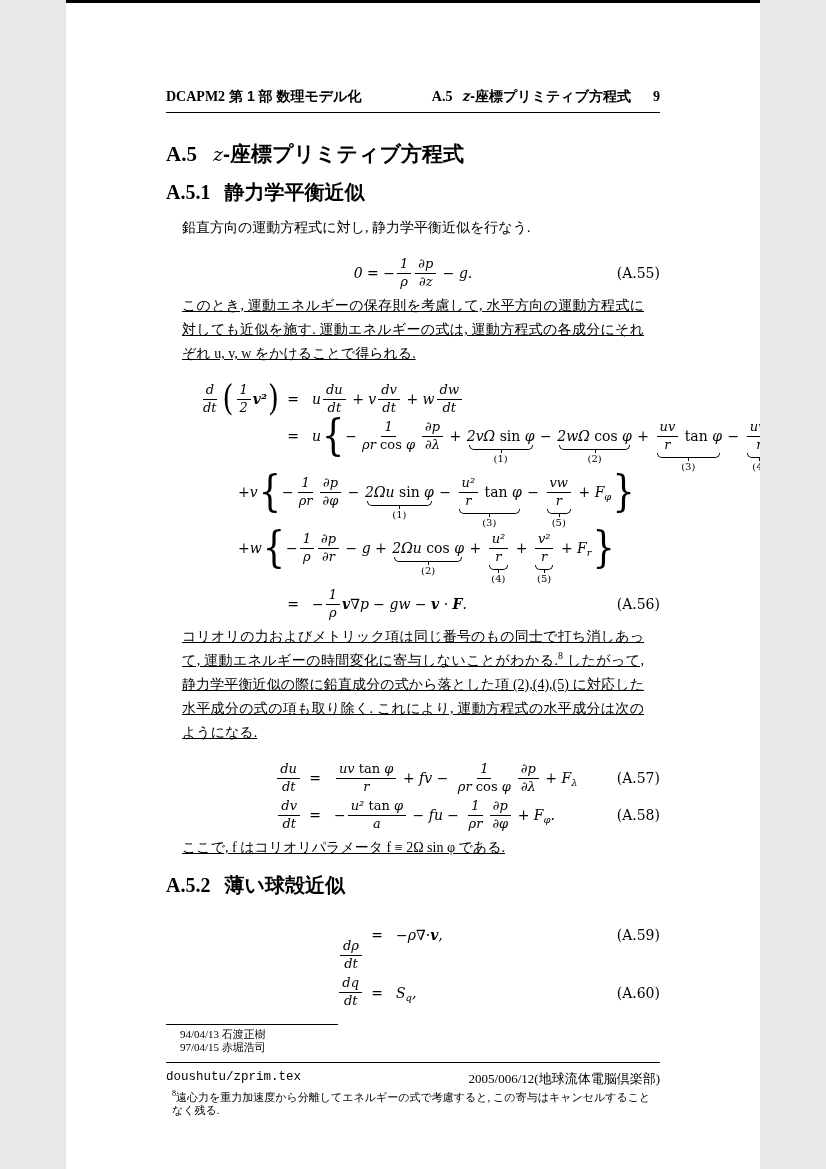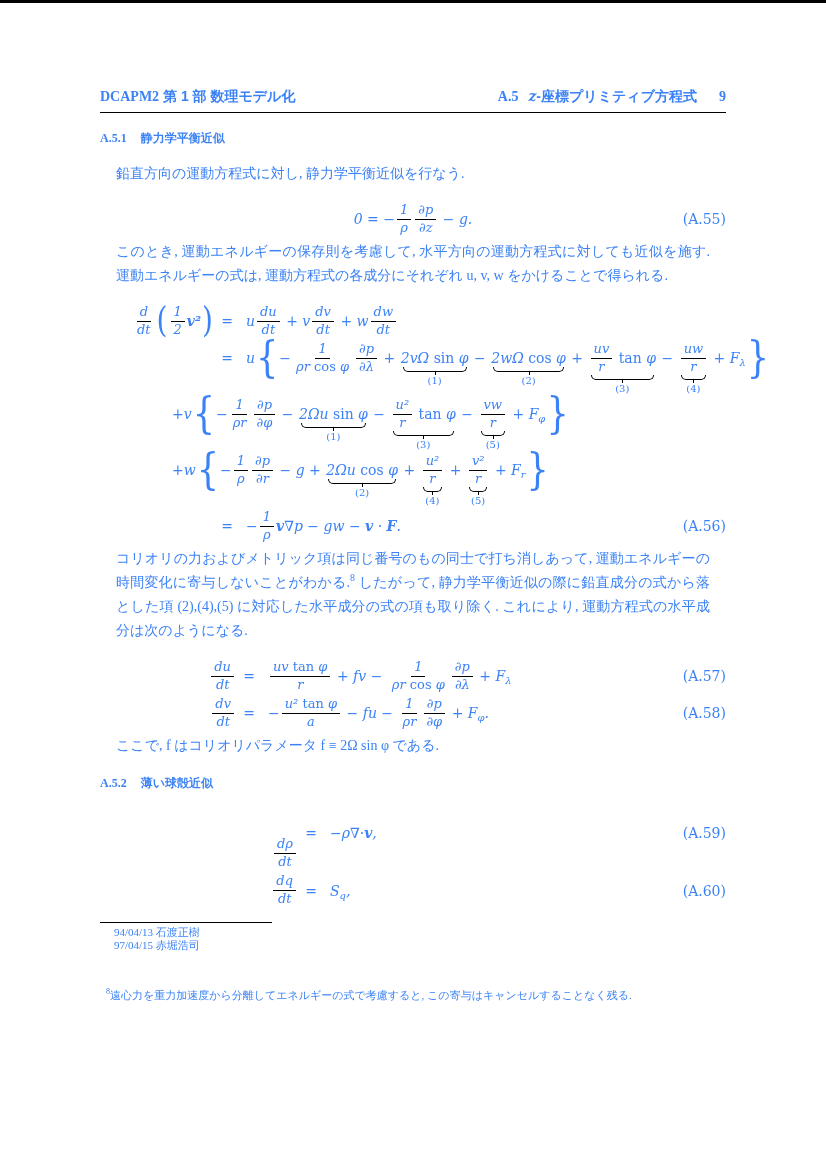--- a/index.html
+++ b/index.html
@@ -1,37 +1,37 @@
 <!DOCTYPE html>
 <html><head>
 <meta charset="utf-8">
 <style>
   html,body{margin:0;padding:0;background:#e8e8e8;}
-  .page{position:relative;width:826px;height:1169px;background:#ffffff;margin:0 auto;
-        font-family:"Liberation Serif","DejaVu Serif",serif;color:#3b82f6;overflow:hidden;}
+  .page{position:relative;width:694px;height:1169px;background:#ffffff;margin:0 auto;
+        font-family:"Liberation Serif","DejaVu Serif",serif;color:#000000;overflow:hidden;}
   .scan-edge{position:absolute;top:0;left:0;width:100%;height:3px;background:#000;}
   .content{padding:88px 100px 0 100px;}
   
   .hdr{display:flex;justify-content:space-between;align-items:baseline;font-size:14px;font-weight:bold;}
   .hdr .jp{font-family:"Liberation Sans","DejaVu Sans",sans-serif;}
   .hdr-right span{margin-left:0;}
   .hdr-rule{border:none;border-top:1.5px solid #000;margin:6px 0 0 0;}
   .hdr .var{font-style:italic;font-family:"DejaVu Serif",serif;font-weight:bold;}
   .hdr .pgnum{margin-left:22px;}
   .hdr .secnum{margin-right:10px;}
   
   .h1{margin-top:28px;font-size:21px;font-weight:bold;line-height:26px;}
   .h1 .num{font-family:"Liberation Serif","DejaVu Serif",serif;margin-right:16px;}
   .h1 .var{font-style:italic;font-family:"DejaVu Serif",serif;font-weight:normal;font-size:19px;}
   .h1 .jp,.h2 .jp{font-family:"Liberation Sans","DejaVu Sans",sans-serif;}
-  .h2{margin-top:16px;font-size:12px;font-weight:bold;line-height:19px;}
+  .h2{margin-top:16px;font-size:20px;font-weight:bold;line-height:19px;}
   .h2 .num{margin-right:14px;}
   
   p.body{margin:16px;font-size:14px;line-height:24px;text-align:justify;}
-  p.body.mt1{margin-top:14px;} p.body.mt2{margin-top:4px;}
+  p.body.mt1{margin-top:14px;} p.body.mt2{margin-top:4px;text-decoration:underline;}
   p.body sup{font-size:10px;vertical-align:super;line-height:0;}
   
   .eq{font-size:14px;font-family:"DejaVu Serif","DejaVu Sans",serif;margin:4px 0;}
   .eqrow{position:relative;display:flex;align-items:center;margin:3px 0;min-height:34px;}
   .eqrow.ctr{justify-content:center;}
   .mrow{display:flex;align-items:center;}
   .mi{font-style:italic;white-space:pre;}
   .mr{font-style:normal;white-space:pre;}
   .mbi{font-style:italic;font-weight:bold;white-space:pre;}
   .lhs{display:flex;justify-content:flex-end;align-items:center;flex:none;}
@@ -73,20 +73,23 @@
     <div class="hdr">
       <div>
         <span>DCAPM2</span><span class="jp"> 第 1 部 数理モデル化</span>
       </div>
       <div class="hdr-right">
         <span class="secnum">A.5</span><span class="var">z</span><span class="jp">-座標プリミティブ方程式</span><span class="pgnum">9</span>
       </div>
     </div>
     <hr class="hdr-rule">
 
+    <div class="h1">
+      <span class="num">A.5</span><span class="var">z</span><span class="jp">-座標プリミティブ方程式</span>
+    </div>
 
     <div class="h2">
       <span class="num">A.5.1</span><span class="jp">静力学平衡近似</span>
     </div>
 
     <p class="body mt1">鉛直方向の運動方程式に対し, 静力学平衡近似を行なう.</p>
 
     <div class="eq">
         <div class="eqrow ctr">
           <div class="mrow">
@@ -398,13 +401,20 @@
       </div>
 
     <div class="fnblock">
       <hr class="fnrule">
       <div class="fndate">94/04/13 石渡正樹</div>
       <div class="fndate">97/04/15 赤堀浩司</div>
       <div class="fnnote"><sup>8</sup><span>遠心力を重力加速度から分離してエネルギーの式で考慮すると, この寄与はキャンセルすることなく残る.</span></div>
     </div>
   </div>
 
+  <div class="footer">
+    <hr class="ftr-rule">
+    <div class="ftr-line">
+      <span class="ftr-left">doushutu/zprim.tex</span>
+      <span class="ftr-right">2005/006/12(地球流体電脳倶楽部)</span>
+    </div>
+  </div>
 </div>
 
 </body></html>

